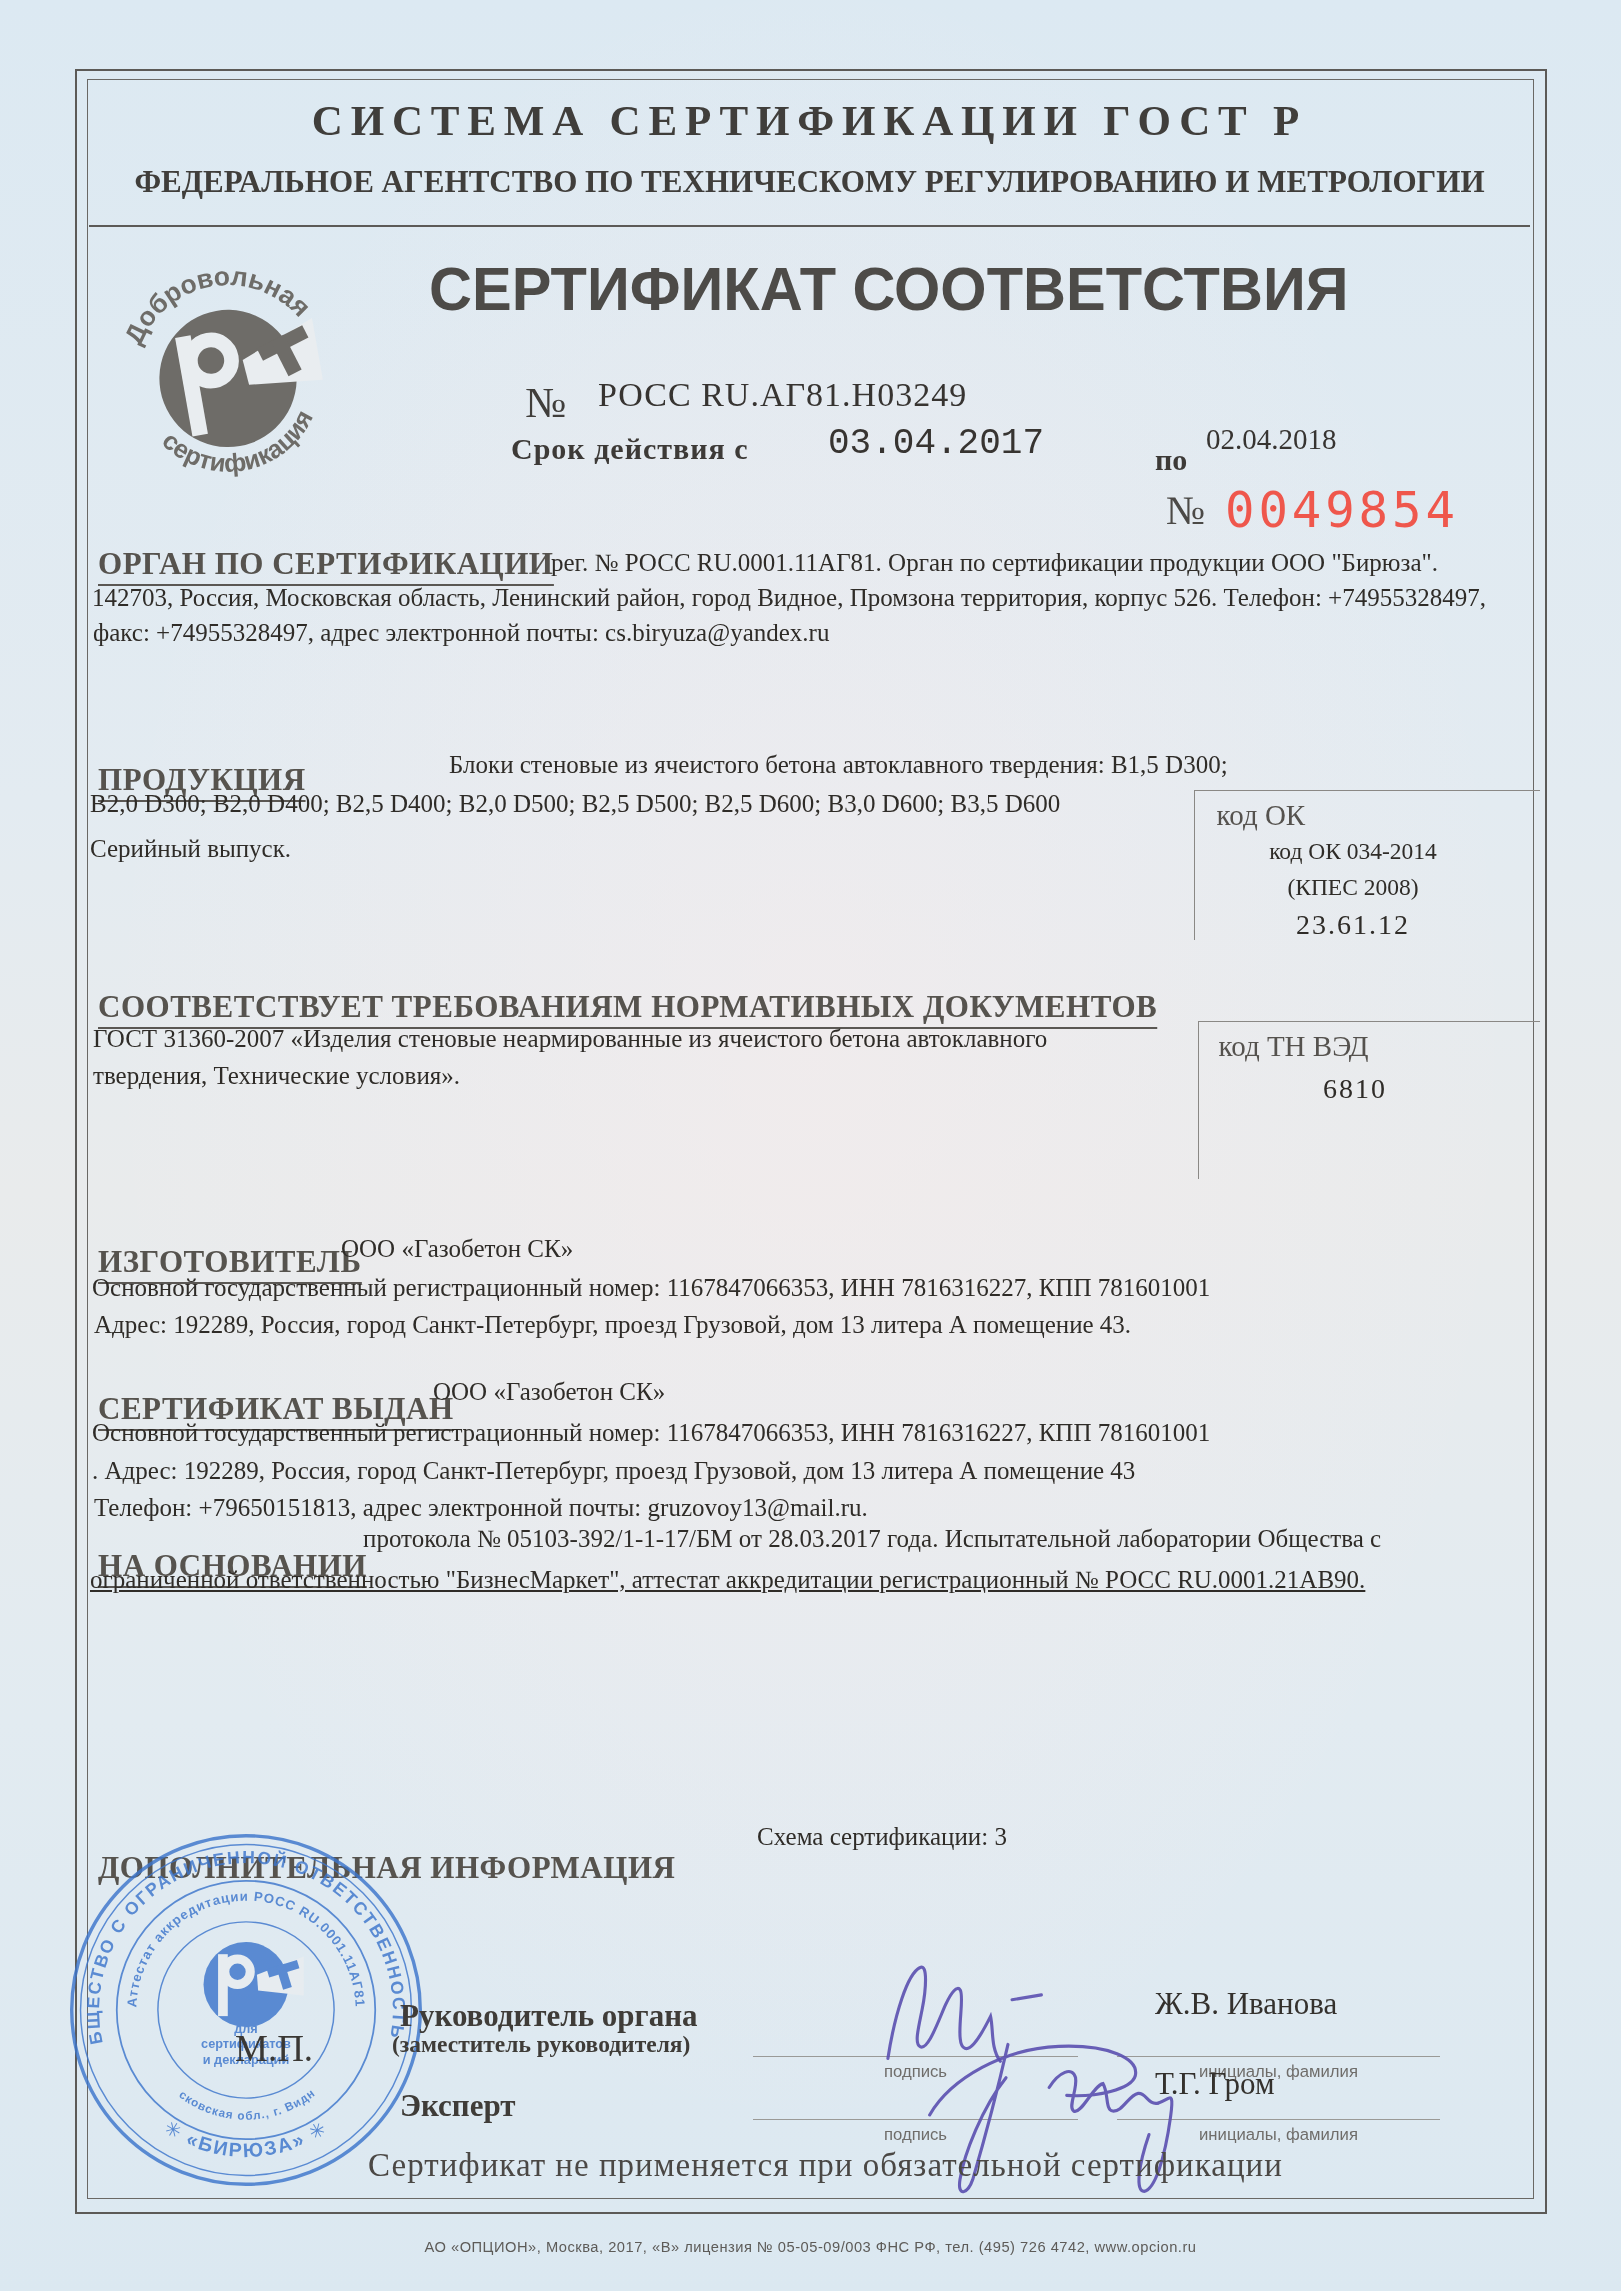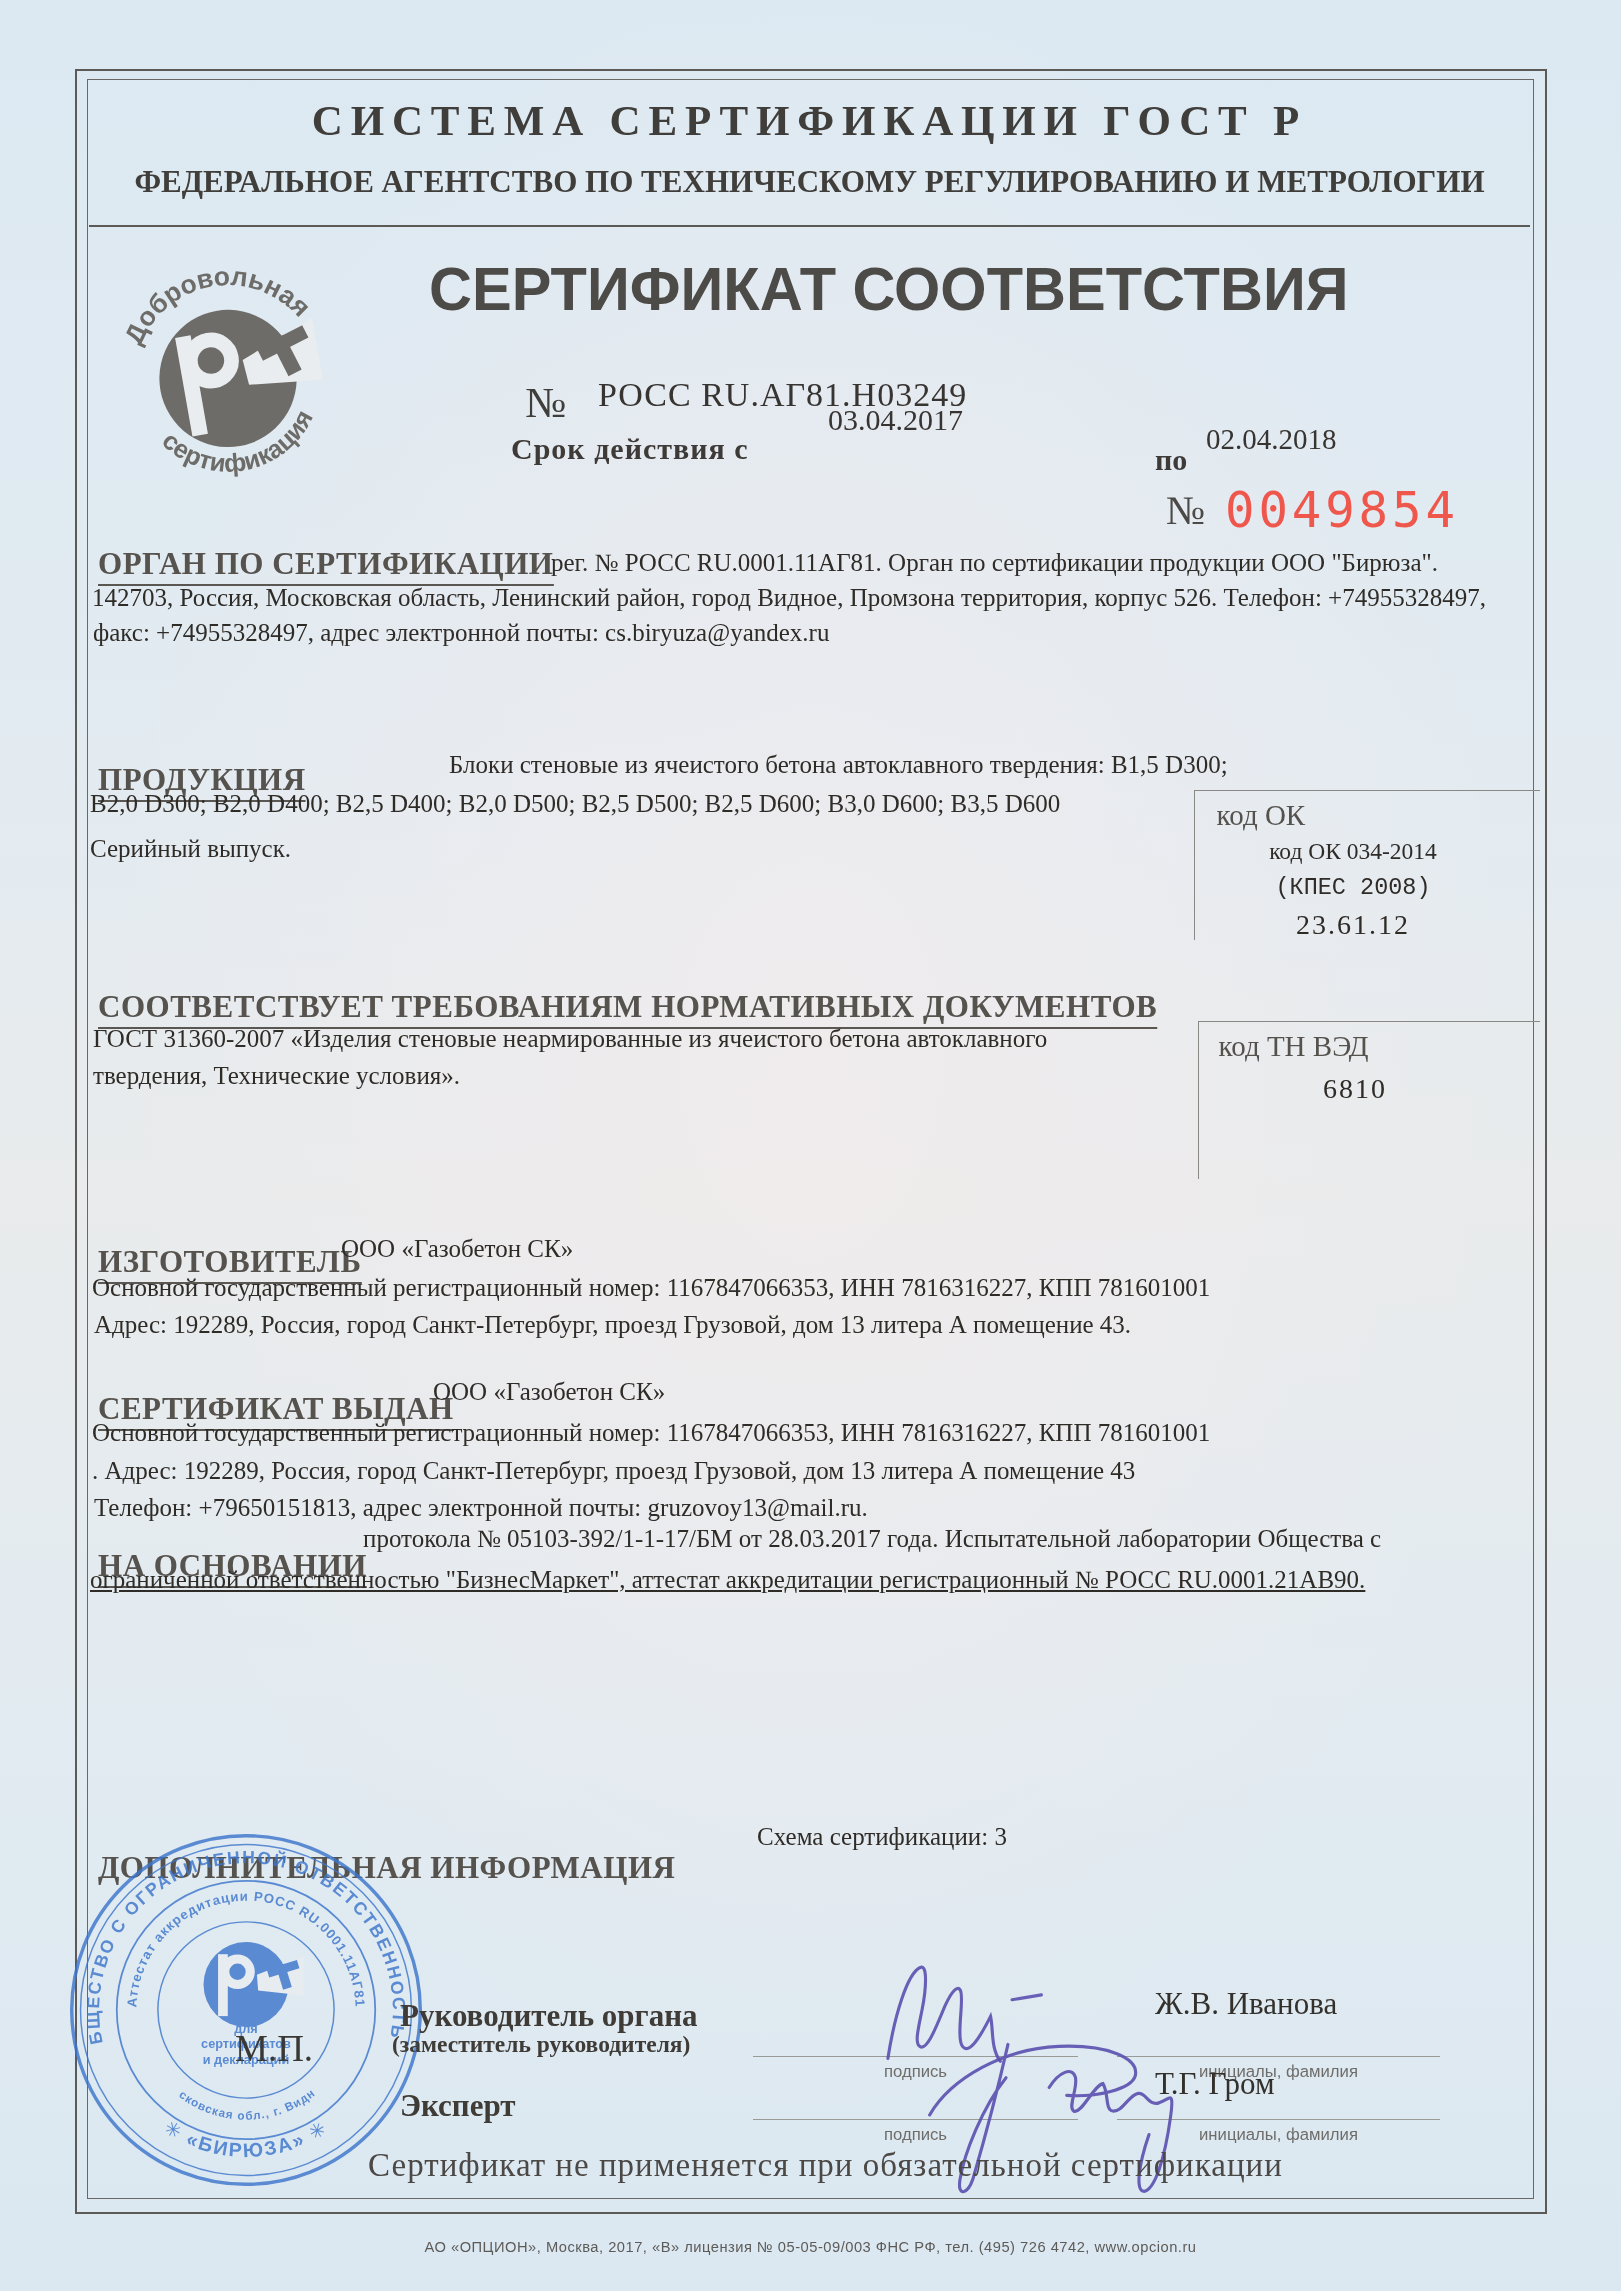--- a/index.html
+++ b/index.html
@@ -13,21 +13,21 @@
   .abs{position:absolute;}
   .frame-outer{left:75px;top:69px;width:1468px;height:2141px;border:2.5px solid #5c5a57;}
   .frame-inner{left:87px;top:79px;width:1445px;height:2118px;border:1.5px solid #6a6865;}
   .hdr-divider{left:89px;top:225px;width:1441px;height:0;border-top:2px solid #5c5a57;}
   .h-top1{left:89px;top:96px;width:1441px;text-align:center;font-size:43px;letter-spacing:7.8px;color:#403e3b;font-weight:600;}
   .h-top2{left:89px;top:163px;width:1441px;text-align:center;font-size:32px;letter-spacing:0px;color:#403e3b;font-weight:600;transform:scaleX(.97);}
   .doc-title{left:429px;top:253px;width:1068px;font-family:"Liberation Sans","DejaVu Sans",sans-serif;font-weight:700;font-size:62px;color:#4d4b48;transform:scaleX(.96);transform-origin:left;white-space:nowrap;}
   .no-label{left:525px;top:378px;font-size:43px;color:#403e3b;}
   .cert-no{left:598px;top:376px;font-size:34px;color:#373431;letter-spacing:1px;}
   .validity{left:511px;top:432px;font-size:30px;font-weight:700;color:#3d3a37;letter-spacing:1px;}
-  .date-from{left:828px;top:403px;font-size:30px;color:#373431;}
+  .date-from{left:828px;top:423px;font-size:36px;color:#373431;font-family:Liberation Mono, monospace;}
   .po-label{left:1155px;top:443px;font-size:30px;font-weight:700;color:#3d3a37;}
   .date-to{left:1206px;top:423px;font-size:29px;color:#373431;}
   .blank-no-sign{left:1166px;top:486px;font-size:41px;color:#4c4a47;}
   .blank-no{left:1225px;top:482px;font-family:"DejaVu Sans Mono",monospace;font-size:49px;color:#ef574c;letter-spacing:3.9px;}
   .h-section{font-size:32px;font-weight:700;color:#56534e;letter-spacing:0.5px;border-bottom:2px solid #5a5753;padding-bottom:2px;white-space:nowrap;transform:scaleX(.97);transform-origin:left;}
   .h-plain{border-bottom:none;}
   .body-line{font-size:25px;color:#2f2c28;white-space:nowrap;}
   .code-box{border-top:1.5px solid #8a8885;border-left:1.5px solid #8a8885;padding-left:29px;}
   .code-label{font-size:29px;color:#55524e;}
   .code-text{font-size:23.5px;color:#2f2c28;}
@@ -97,21 +97,21 @@
   <div class="abs body-line" style="left:93px;top:619px;">факс: +74955328497, адрес электронной почты: cs.biryuza@yandex.ru</div>
 
   <div class="abs h-section" style="left:98px;top:761px;">ПРОДУКЦИЯ</div>
   <div class="abs body-line" style="left:449px;top:751px;">Блоки стеновые из ячеистого бетона автоклавного твердения: В1,5 D300;</div>
   <div class="abs body-line" style="left:90px;top:790px;">В2,0 D300; В2,0 D400; В2,5 D400; В2,0 D500; В2,5 D500; В2,5 D600; В3,0 D600; В3,5 D600</div>
   <div class="abs body-line" style="left:90px;top:835px;">Серийный выпуск.</div>
 
   <div class="abs code-box" style="left:1194px;top:790px;width:316px;height:149px;">
     <div class="abs code-label" style="left:21.6px;top:7.8px;">код ОК</div>
     <div class="abs code-text" style="left:0;top:47px;width:316px;text-align:center;">код ОК 034-2014</div>
-    <div class="abs code-text" style="left:0;top:83px;width:316px;text-align:center;font-family:Liberation Mono, monospace;">(КПЕС 2008)</div>
+    <div class="abs code-text" style="left:0;top:83px;width:316px;text-align:center;">(КПЕС 2008)</div>
     <div class="abs code-val" style="left:0;top:118px;width:316px;text-align:center;">23.61.12</div>
   </div>
 
   <div class="abs h-section" style="left:98px;top:988px;">СООТВЕТСТВУЕТ ТРЕБОВАНИЯМ НОРМАТИВНЫХ ДОКУМЕНТОВ</div>
   <div class="abs body-line" style="left:93px;top:1025px;">ГОСТ 31360-2007 «Изделия стеновые неармированные из ячеистого бетона автоклавного</div>
   <div class="abs body-line" style="left:93px;top:1062px;">твердения, Технические условия».</div>
 
   <div class="abs code-box" style="left:1198px;top:1021px;width:312px;height:157px;">
     <div class="abs code-label" style="left:19.6px;top:7.8px;">код ТН ВЭД</div>
     <div class="abs code-val" style="left:0;top:51px;width:312px;text-align:center;">6810</div>

